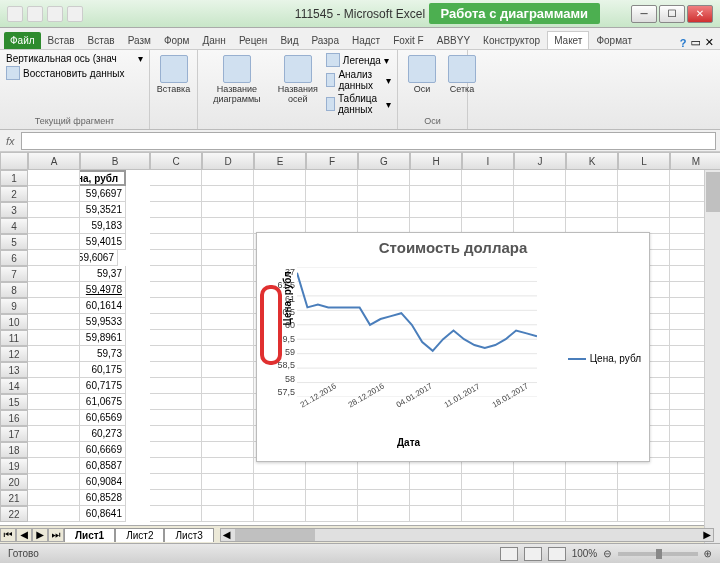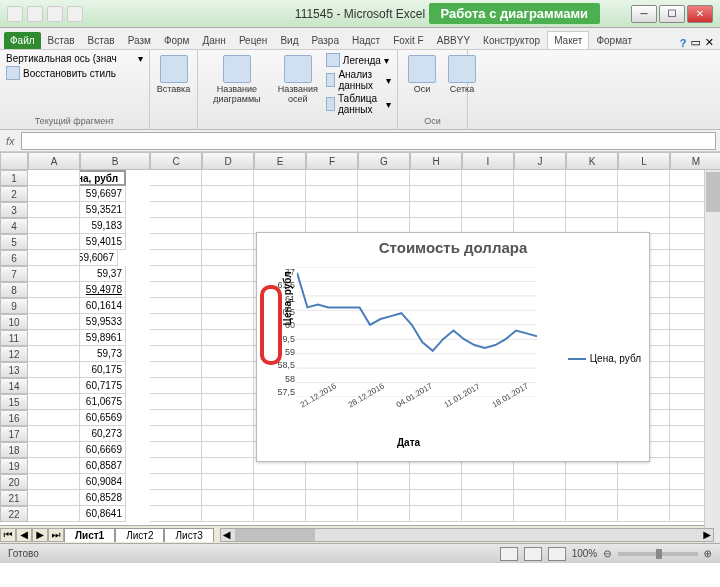--- a/index.html
+++ b/index.html
@@ -130,21 +130,21 @@
 
 <div class="ribbon-body">
   <div class="rgroup" style="width:150px">
     <div class="rsmall">
       <div class="srow">
           <span>Вертикальная ось (знач</span>
           <span style="margin-left:auto">▾</span>
         </div>
       <div class="srow">
           <div class="sicon"></div>
-          <span>Восстановить стиль</span>
+          <span>Восстановить данных</span>
         </div>
     </div>
     <div class="rgroup-label">Текущий фрагмент</div>
   </div>
   <div class="rgroup" style="width:48px">
     <div class="rbtn">
         <div class="ricon big"></div>
         <span>Вставка</span>
       </div>
     <div class="rgroup-label"></div>

